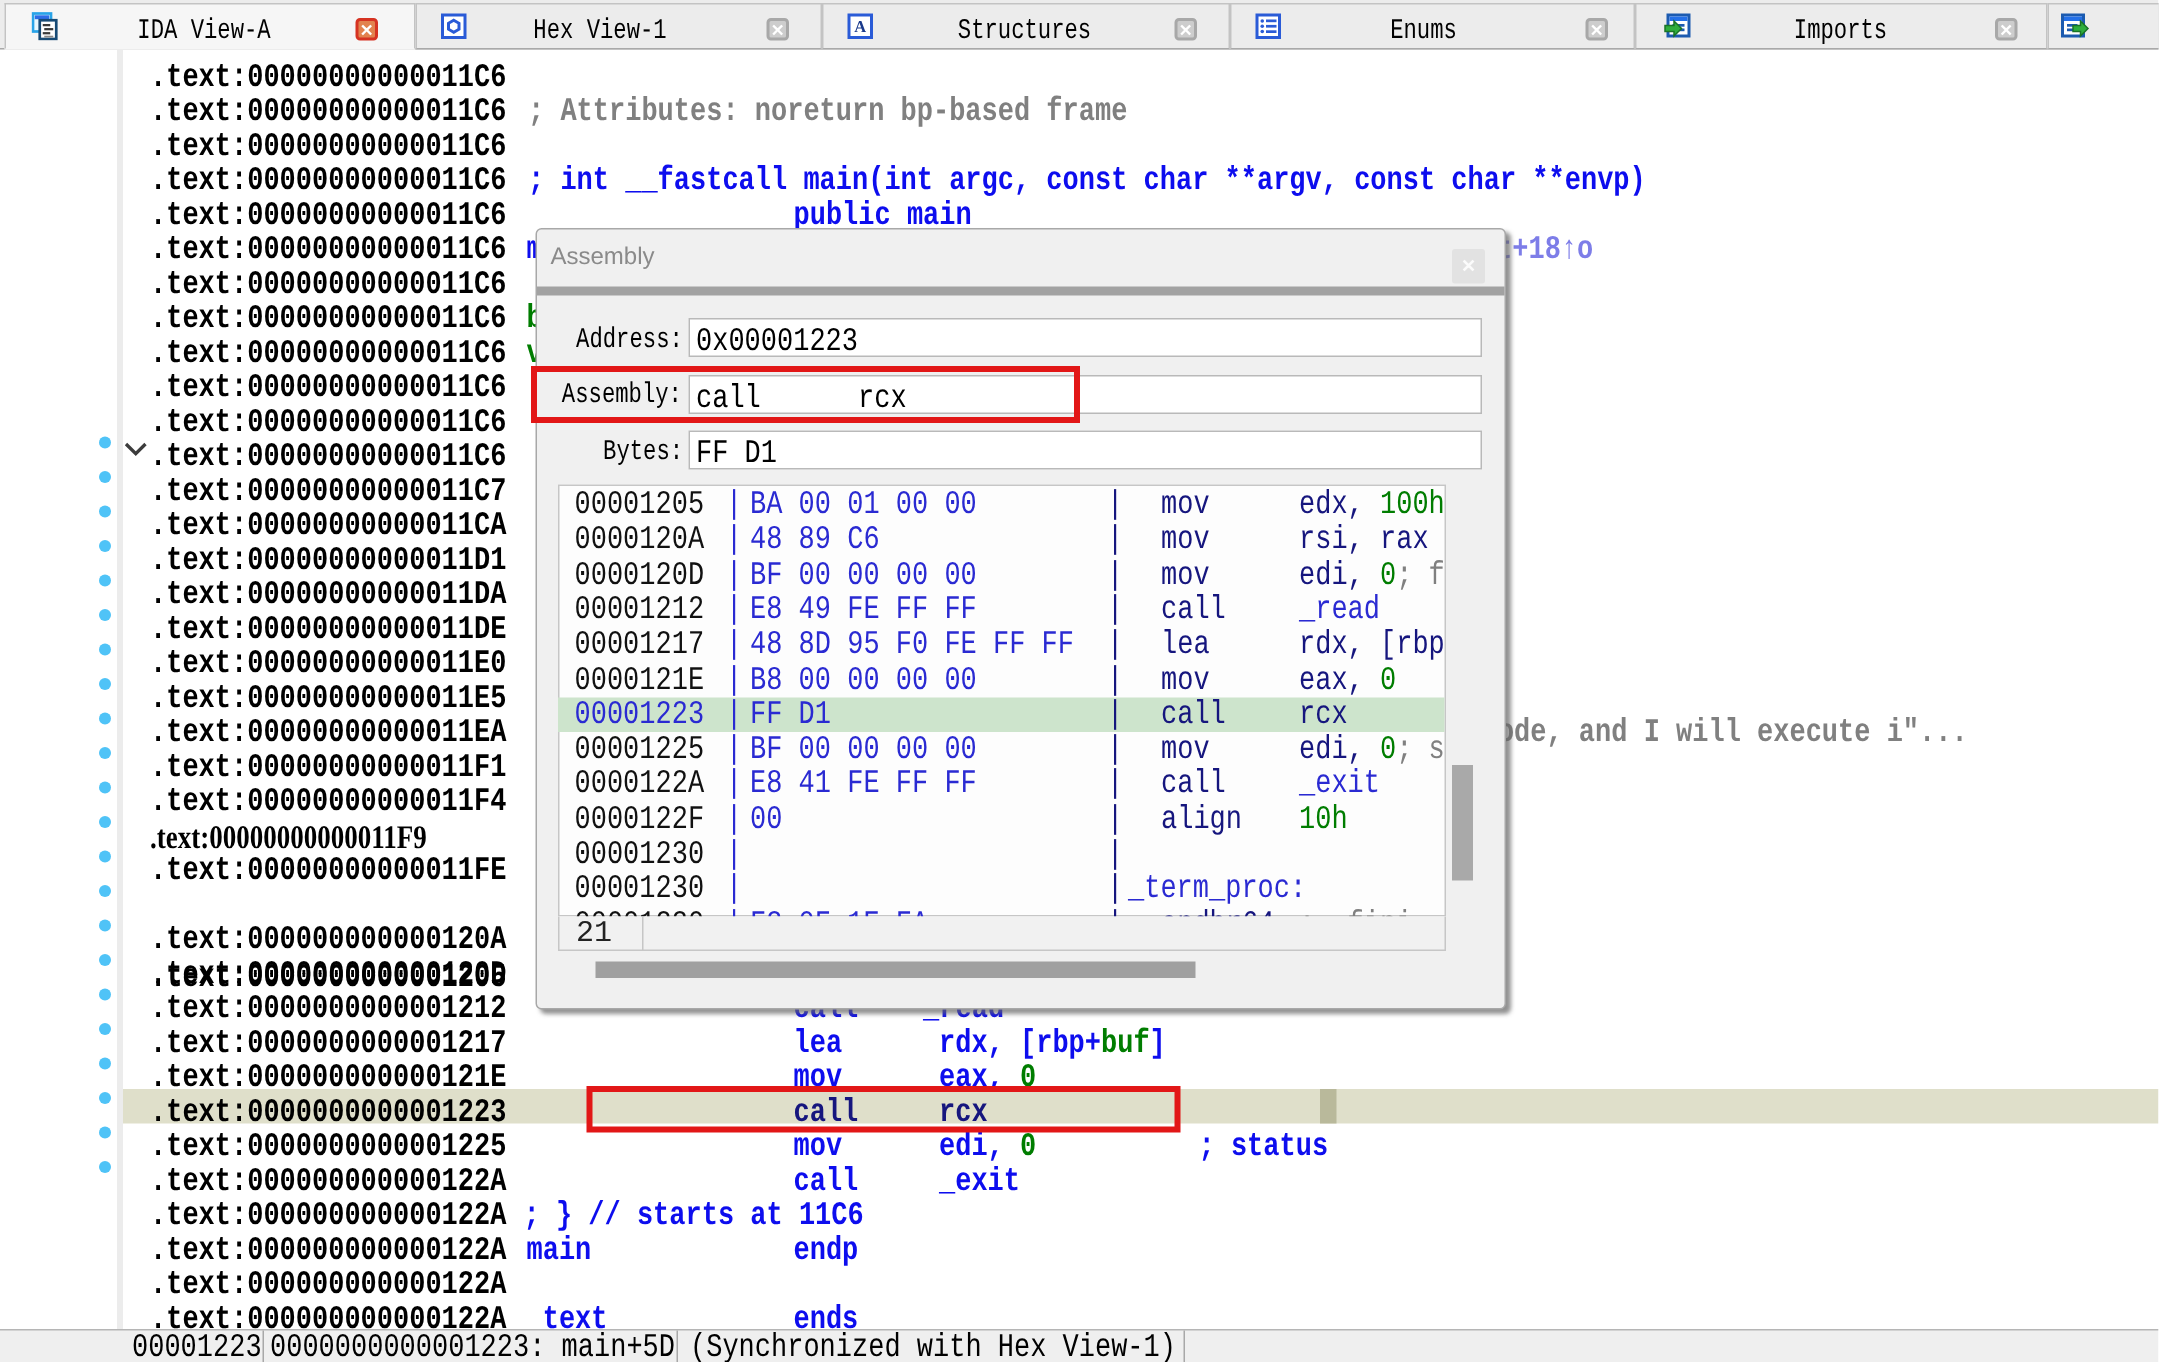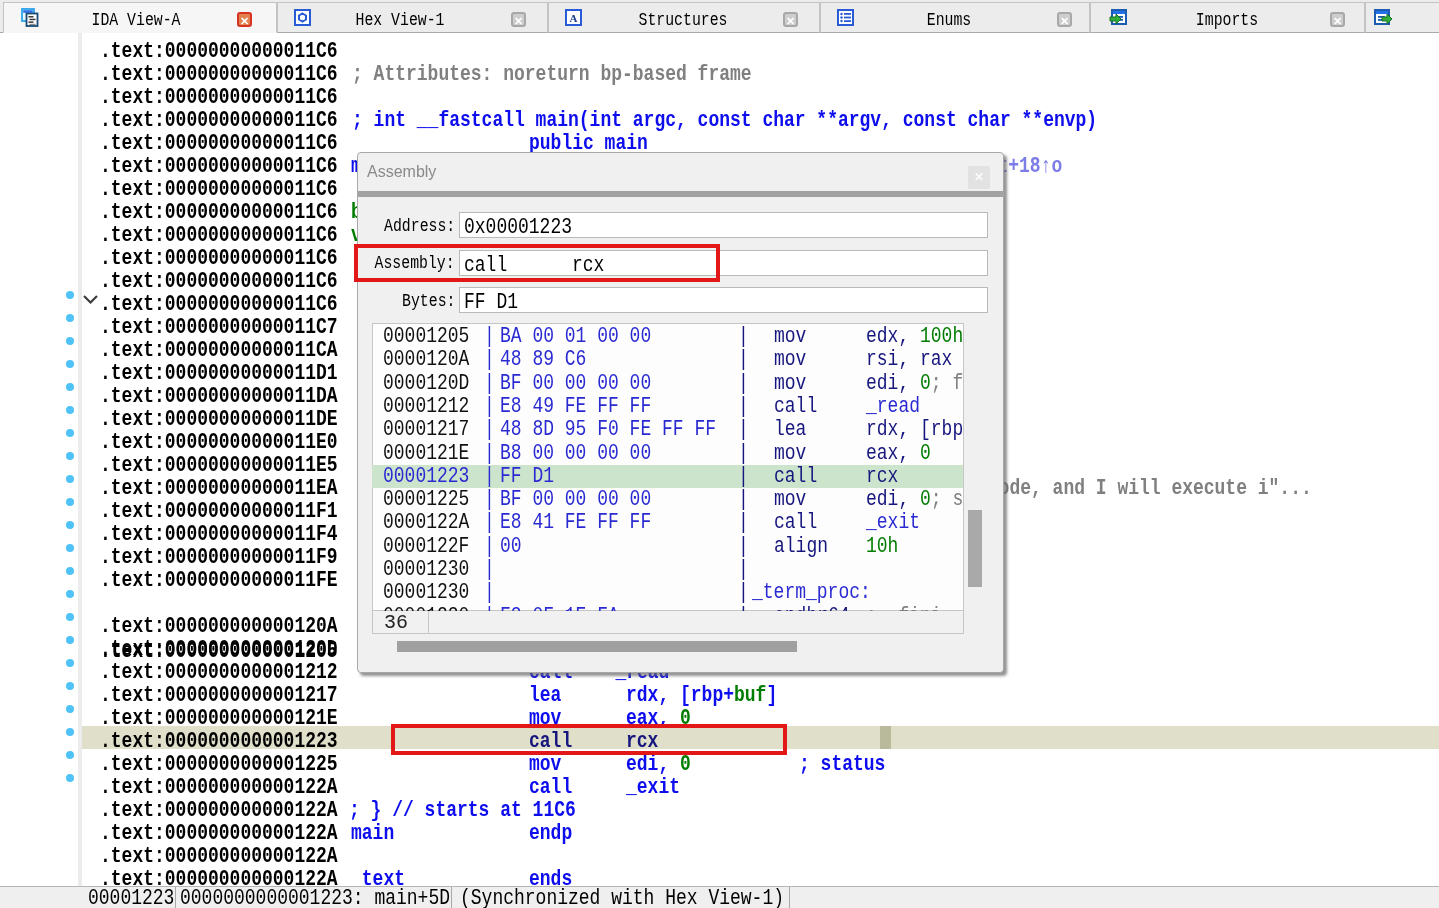--- a/index.html
+++ b/index.html
@@ -113,21 +113,21 @@
 <div class="row mono" style="left:0;top:316px;width:1439px;"><span class="abs sx" style="left:100px;color:#000;">.text:00000000000011C7</span><span class="abs sx" style="left:529px;color:#0d0dee;">push    rbp</span></div>
 <div class="row mono" style="left:0;top:339px;width:1439px;"><span class="abs sx" style="left:100px;color:#000;">.text:00000000000011CA</span><span class="abs sx" style="left:529px;color:#0d0dee;">mov     rbp, rsp</span></div>
 <div class="row mono" style="left:0;top:362px;width:1439px;"><span class="abs sx" style="left:100px;color:#000;">.text:00000000000011D1</span><span class="abs sx" style="left:529px;color:#0d0dee;">sub     rsp, 110h</span></div>
 <div class="row mono" style="left:0;top:385px;width:1439px;"><span class="abs sx" style="left:100px;color:#000;">.text:00000000000011DA</span><span class="abs sx" style="left:529px;color:#0d0dee;">mov     rax, fs:28h</span></div>
 <div class="row mono" style="left:0;top:408px;width:1439px;"><span class="abs sx" style="left:100px;color:#000;">.text:00000000000011DE</span><span class="abs sx" style="left:529px;color:#0d0dee;">mov     [rbp+var_8], rax</span></div>
 <div class="row mono" style="left:0;top:431px;width:1439px;"><span class="abs sx" style="left:100px;color:#000;">.text:00000000000011E0</span><span class="abs sx" style="left:529px;color:#0d0dee;">xor     eax, eax</span></div>
 <div class="row mono" style="left:0;top:454px;width:1439px;"><span class="abs sx" style="left:100px;color:#000;">.text:00000000000011E5</span><span class="abs sx" style="left:529px;color:#0d0dee;">lea     rax, format</span></div>
 <div class="row mono" style="left:0;top:477px;width:1439px;"><span class="abs sx" style="left:100px;color:#000;">.text:00000000000011EA</span><span class="abs sx" style="left:761px;color:#808080;">; "Give me some shellcode, and I will execute i"...</span></div>
 <div class="row mono" style="left:0;top:500px;width:1439px;"><span class="abs sx" style="left:100px;color:#000;">.text:00000000000011F1</span><span class="abs sx" style="left:529px;color:#0d0dee;">mov     rdi, rax</span></div>
 <div class="row mono" style="left:0;top:523px;width:1439px;"><span class="abs sx" style="left:100px;color:#000;">.text:00000000000011F4</span><span class="abs sx" style="left:529px;color:#0d0dee;">mov     eax, 0</span></div>
-<div class="row mono" style="left:0;top:546px;width:1439px;"><span class="abs sx" style="left:100px;color:#000;">.text:00000000000011F9</span><span class="abs sx" style="left:529px;color:#0d0dee;">call    _printf</span></div>
+<div class="row mono" style="left:0;top:546px;width:1439px;font-family:Liberation Serif, serif;"><span class="abs sx" style="left:100px;color:#000;">.text:00000000000011F9</span><span class="abs sx" style="left:529px;color:#0d0dee;">call    _printf</span></div>
 <div class="row mono" style="left:0;top:569px;width:1439px;"><span class="abs sx" style="left:100px;color:#000;">.text:00000000000011FE</span><span class="abs sx" style="left:529px;color:#0d0dee;">mov     edx, 100h</span></div>
 <div class="row mono" style="left:0;top:592px;width:1304px;margin-top:48px;"><span class="abs sx" style="left:100px;color:#000;">.text:0000000000001205</span><span class="abs sx" style="left:529px;color:#0d0dee;">mov     rsi, rax</span></div>
 <div class="row mono" style="left:0;top:615px;width:1439px;"><span class="abs sx" style="left:100px;color:#000;">.text:000000000000120A</span><span class="abs sx" style="left:529px;color:#0d0dee;">mov     edi, 0</span></div>
 <div class="row mono" style="left:0;top:638px;width:1439px;"><span class="abs sx" style="left:100px;color:#000;">.text:000000000000120D</span><span class="abs sx" style="left:529px;color:#0d0dee;">mov     edi, 0</span></div>
 <div class="row mono" style="left:0;top:661px;width:1439px;"><span class="abs sx" style="left:100px;color:#000;">.text:0000000000001212</span><span class="abs sx" style="left:529px;color:#0d0dee;">call    _read</span></div>
 <div class="row mono" style="left:0;top:684px;width:1439px;"><span class="abs sx" style="left:100px;color:#000;">.text:0000000000001217</span><span class="abs sx" style="left:529px;color:#0d0dee;">lea</span><span class="abs sx" style="left:626px;color:#0d0dee;">rdx, [rbp+<span style="color:#007d00">buf</span>]</span></div>
 <div class="row mono" style="left:0;top:707px;width:1439px;"><span class="abs sx" style="left:100px;color:#000;">.text:000000000000121E</span><span class="abs sx" style="left:529px;color:#0d0dee;">mov</span><span class="abs sx" style="left:626px;color:#0d0dee;">eax, <span style="color:#007d00">0</span></span></div>
 <div class="row mono" style="left:0;top:730px;width:1439px;"><span class="abs sx" style="left:100px;color:#000;">.text:0000000000001223</span><span class="abs sx" style="left:529px;color:#16167e;">call</span><span class="abs sx" style="left:626px;color:#16167e;">rcx</span></div>
 <div class="row mono" style="left:0;top:753px;width:1439px;"><span class="abs sx" style="left:100px;color:#000;">.text:0000000000001225</span><span class="abs sx" style="left:529px;color:#0d0dee;">mov</span><span class="abs sx" style="left:626px;color:#0d0dee;">edi, <span style="color:#007d00">0</span></span><span class="abs sx" style="left:799px;color:#0d0dee;">; status</span></div>
 <div class="row mono" style="left:0;top:776px;width:1439px;"><span class="abs sx" style="left:100px;color:#000;">.text:000000000000122A</span><span class="abs sx" style="left:529px;color:#0d0dee;">call</span><span class="abs sx" style="left:626px;color:#0d0dee;">_exit</span></div>
@@ -172,14 +172,14 @@
 <div class="row mono" style="left:372px;top:464.8px;width:591px;background:#cde4cc;overflow:hidden;z-index:11;font-weight:400;"><span class="abs sx" style="left:11px;color:#2a2ad2;">00001223</span><span class="abs sx" style="left:112px;color:#2a2ad2;">|</span><span class="abs sx" style="left:128px;color:#2a2ad2;">FF D1</span><span class="abs sx" style="left:366px;color:#16167e;">|</span><span class="abs sx" style="left:402px;color:#16167e;">call</span><span class="abs sx" style="left:494px;color:#16167e;"><span style="color:#16167e">rcx</span></span></div>
 <div class="row mono" style="left:372px;top:488.1px;width:591px;overflow:hidden;z-index:11;font-weight:400;"><span class="abs sx" style="left:11px;color:#111;">00001225</span><span class="abs sx" style="left:112px;color:#2a2ad2;">|</span><span class="abs sx" style="left:128px;color:#2a2ad2;">BF 00 00 00 00</span><span class="abs sx" style="left:366px;color:#16167e;">|</span><span class="abs sx" style="left:402px;color:#16167e;">mov</span><span class="abs sx" style="left:494px;color:#16167e;"><span style="color:#16167e">edi, </span><span style="color:#007d00">0</span><span style="color:#808080">; st</span></span></div>
 <div class="row mono" style="left:372px;top:511.4px;width:591px;overflow:hidden;z-index:11;font-weight:400;"><span class="abs sx" style="left:11px;color:#111;">0000122A</span><span class="abs sx" style="left:112px;color:#2a2ad2;">|</span><span class="abs sx" style="left:128px;color:#2a2ad2;">E8 41 FE FF FF</span><span class="abs sx" style="left:366px;color:#16167e;">|</span><span class="abs sx" style="left:402px;color:#16167e;">call</span><span class="abs sx" style="left:494px;color:#16167e;"><span style="color:#2a2ad2">_exit</span></span></div>
 <div class="row mono" style="left:372px;top:534.7px;width:591px;overflow:hidden;z-index:11;font-weight:400;"><span class="abs sx" style="left:11px;color:#111;">0000122F</span><span class="abs sx" style="left:112px;color:#2a2ad2;">|</span><span class="abs sx" style="left:128px;color:#2a2ad2;">00</span><span class="abs sx" style="left:366px;color:#16167e;">|</span><span class="abs sx" style="left:402px;color:#16167e;">align</span><span class="abs sx" style="left:494px;color:#16167e;"><span style="color:#007d00">10h</span></span></div>
 <div class="row mono" style="left:372px;top:558.0px;width:591px;overflow:hidden;z-index:11;font-weight:400;"><span class="abs sx" style="left:11px;color:#111;">00001230</span><span class="abs sx" style="left:112px;color:#2a2ad2;">|</span><span class="abs sx" style="left:128px;color:#2a2ad2;"></span><span class="abs sx" style="left:366px;color:#16167e;">|</span><span class="abs sx" style="left:402px;color:#16167e;"></span><span class="abs sx" style="left:494px;color:#16167e;"></span></div>
 <div class="row mono" style="left:372px;top:581.3px;width:591px;overflow:hidden;z-index:11;font-weight:400;"><span class="abs sx" style="left:11px;color:#111;">00001230</span><span class="abs sx" style="left:112px;color:#2a2ad2;">|</span><span class="abs sx" style="left:128px;color:#2a2ad2;"></span><span class="abs sx" style="left:366px;color:#16167e;">|</span><span class="abs sx" style="left:380px;color:#2a2ad2;">_term_proc:</span></div>
 <div class="row mono" style="left:372px;top:604.6px;width:591px;overflow:hidden;z-index:11;font-weight:400;"><span class="abs sx" style="left:11px;color:#111;">00001230</span><span class="abs sx" style="left:112px;color:#2a2ad2;">|</span><span class="abs sx" style="left:128px;color:#2a2ad2;">F3 0F 1E FA</span><span class="abs sx" style="left:366px;color:#16167e;">|</span><span class="abs sx" style="left:402px;color:#16167e;">endbr64</span><span class="abs sx" style="left:494px;color:#16167e;"><span style="color:#808080">; _fini</span></span></div>
 <div class="abs" style="left:372px;top:611px;width:592px;height:24px;background:#f0f0f0;z-index:11;"></div>
 <div class="abs" style="left:372px;top:611px;width:592px;height:23px;background:#f1f1f1;border:1px solid #c6c6c6;border-top:none;box-sizing:border-box;z-index:12;"></div>
 <div class="abs" style="left:428px;top:611px;width:1px;height:23px;background:#c6c6c6;z-index:13;"></div>
-<div class="abs mono" style="left:384px;top:611px;height:23px;line-height:23px;color:#222;z-index:13;font-weight:400;font-size:20px;">36</div>
+<div class="abs mono" style="left:384px;top:611px;height:23px;line-height:23px;color:#222;z-index:13;font-weight:400;font-size:20px;">21</div>
 <div class="abs" style="left:968px;top:510px;width:14px;height:77px;background:#a9a9a9;z-index:12;"></div>
 <div class="abs" style="left:397px;top:641px;width:400px;height:11px;background:#a0a0a0;z-index:12;"></div>
 </body></html>

